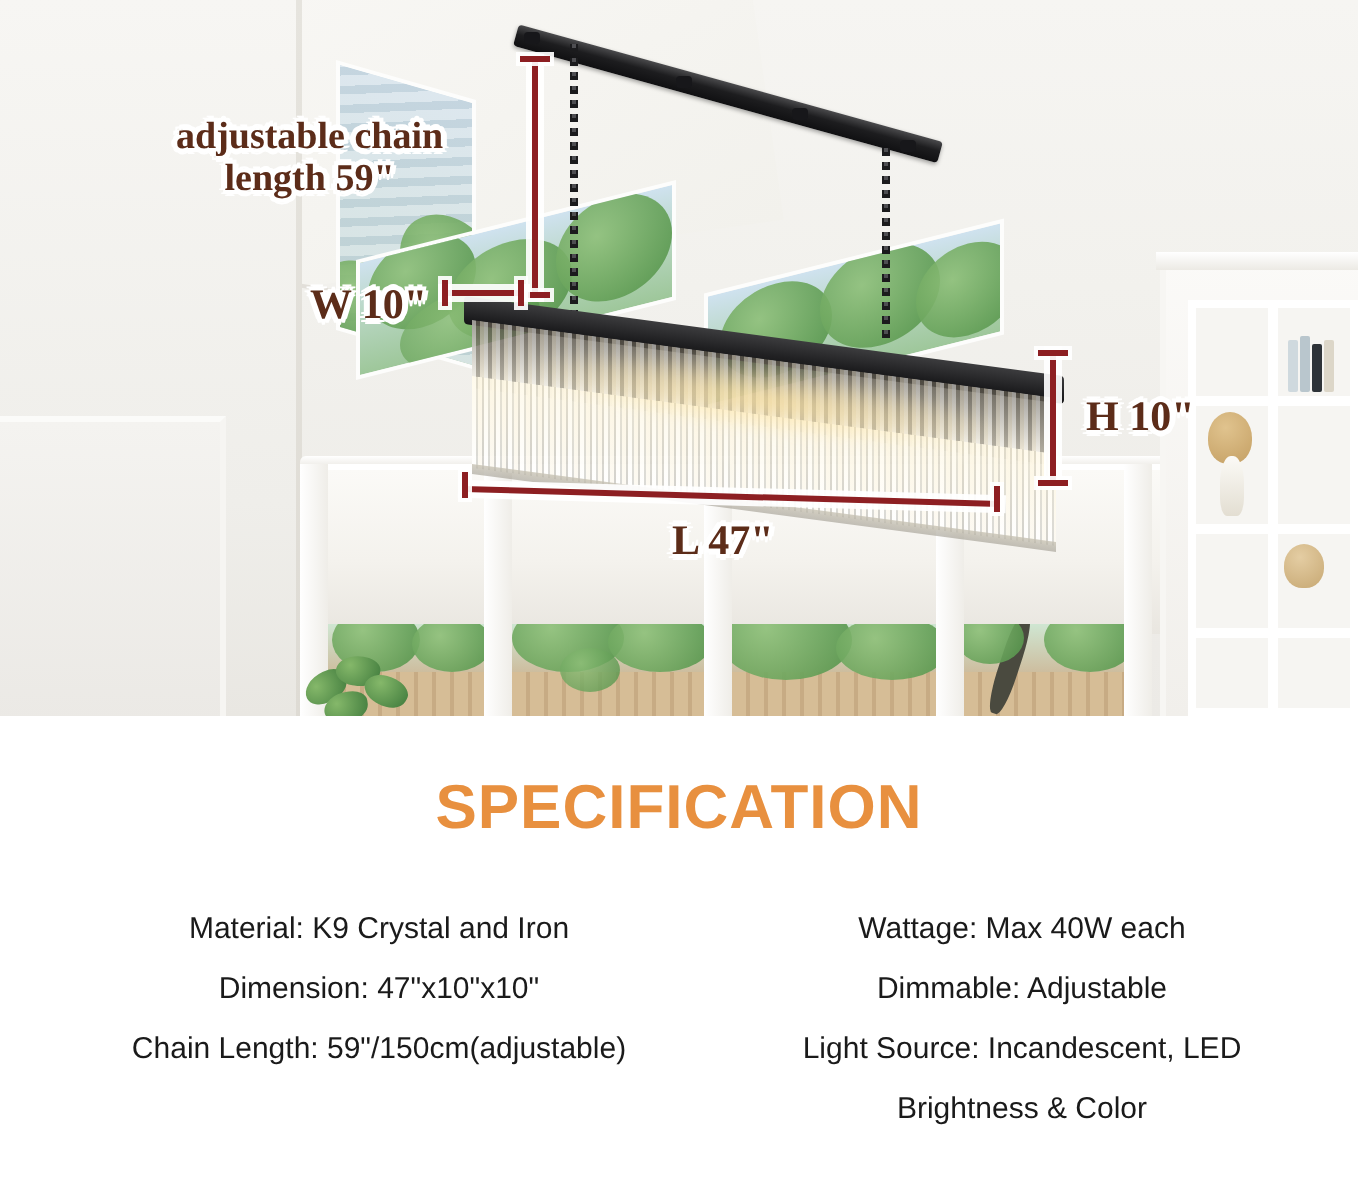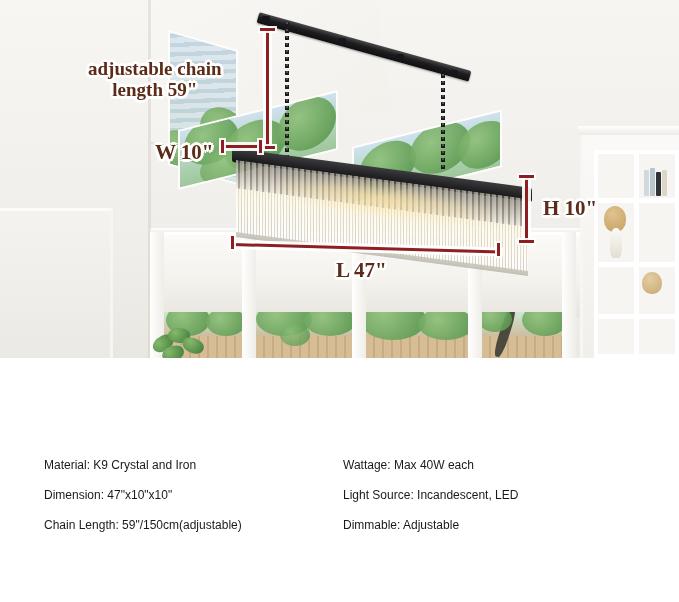--- a/index.html
+++ b/index.html
@@ -359,24 +359,25 @@
   .spec-cols{
     position:absolute;
     left:0; top:92px;
     width:679px;
     display:flex;
   }
   .col{ box-sizing:border-box; }
   .col.left{ width:335px; padding-left:44px; }
   .col.right{ width:344px; padding-left:8px; }
   .spec-row{
-    font-size:12px;
+    font-size:15px;
     line-height:30px;
     color:#1a1a1a;
     white-space:nowrap;
+    text-align:center;
   }
 </style>
 </head>
 <body>
 
 <div class="page">
 
   <div class="photo">
 
     <div class="wall-base"></div>
@@ -502,27 +503,29 @@
         <div>adjustable chain</div>
         <div>length 59"</div>
       </div>
       <div class="m-label" id="w-label">W 10"</div>
       <div class="m-label" id="h-label">H 10"</div>
       <div class="m-label" id="l-label">L 47"</div>
     </div>
   </div>
 
   <div class="spec">
+    <div class="spec-title">SPECIFICATION</div>
     <div class="spec-cols">
       <div class="col left">
         <div class="spec-row">Material: K9 Crystal and Iron</div>
         <div class="spec-row">Dimension: 47"x10"x10"</div>
         <div class="spec-row">Chain Length: 59"/150cm(adjustable)</div>
       </div>
       <div class="col right">
         <div class="spec-row">Wattage: Max 40W each</div>
+        <div class="spec-row">Dimmable: Adjustable</div>
         <div class="spec-row">Light Source: Incandescent, LED</div>
-        <div class="spec-row">Dimmable: Adjustable</div>
+        <div class="spec-row">Brightness &amp; Color</div>
       </div>
     </div>
   </div>
 
 </div>
 
 </body></html>

